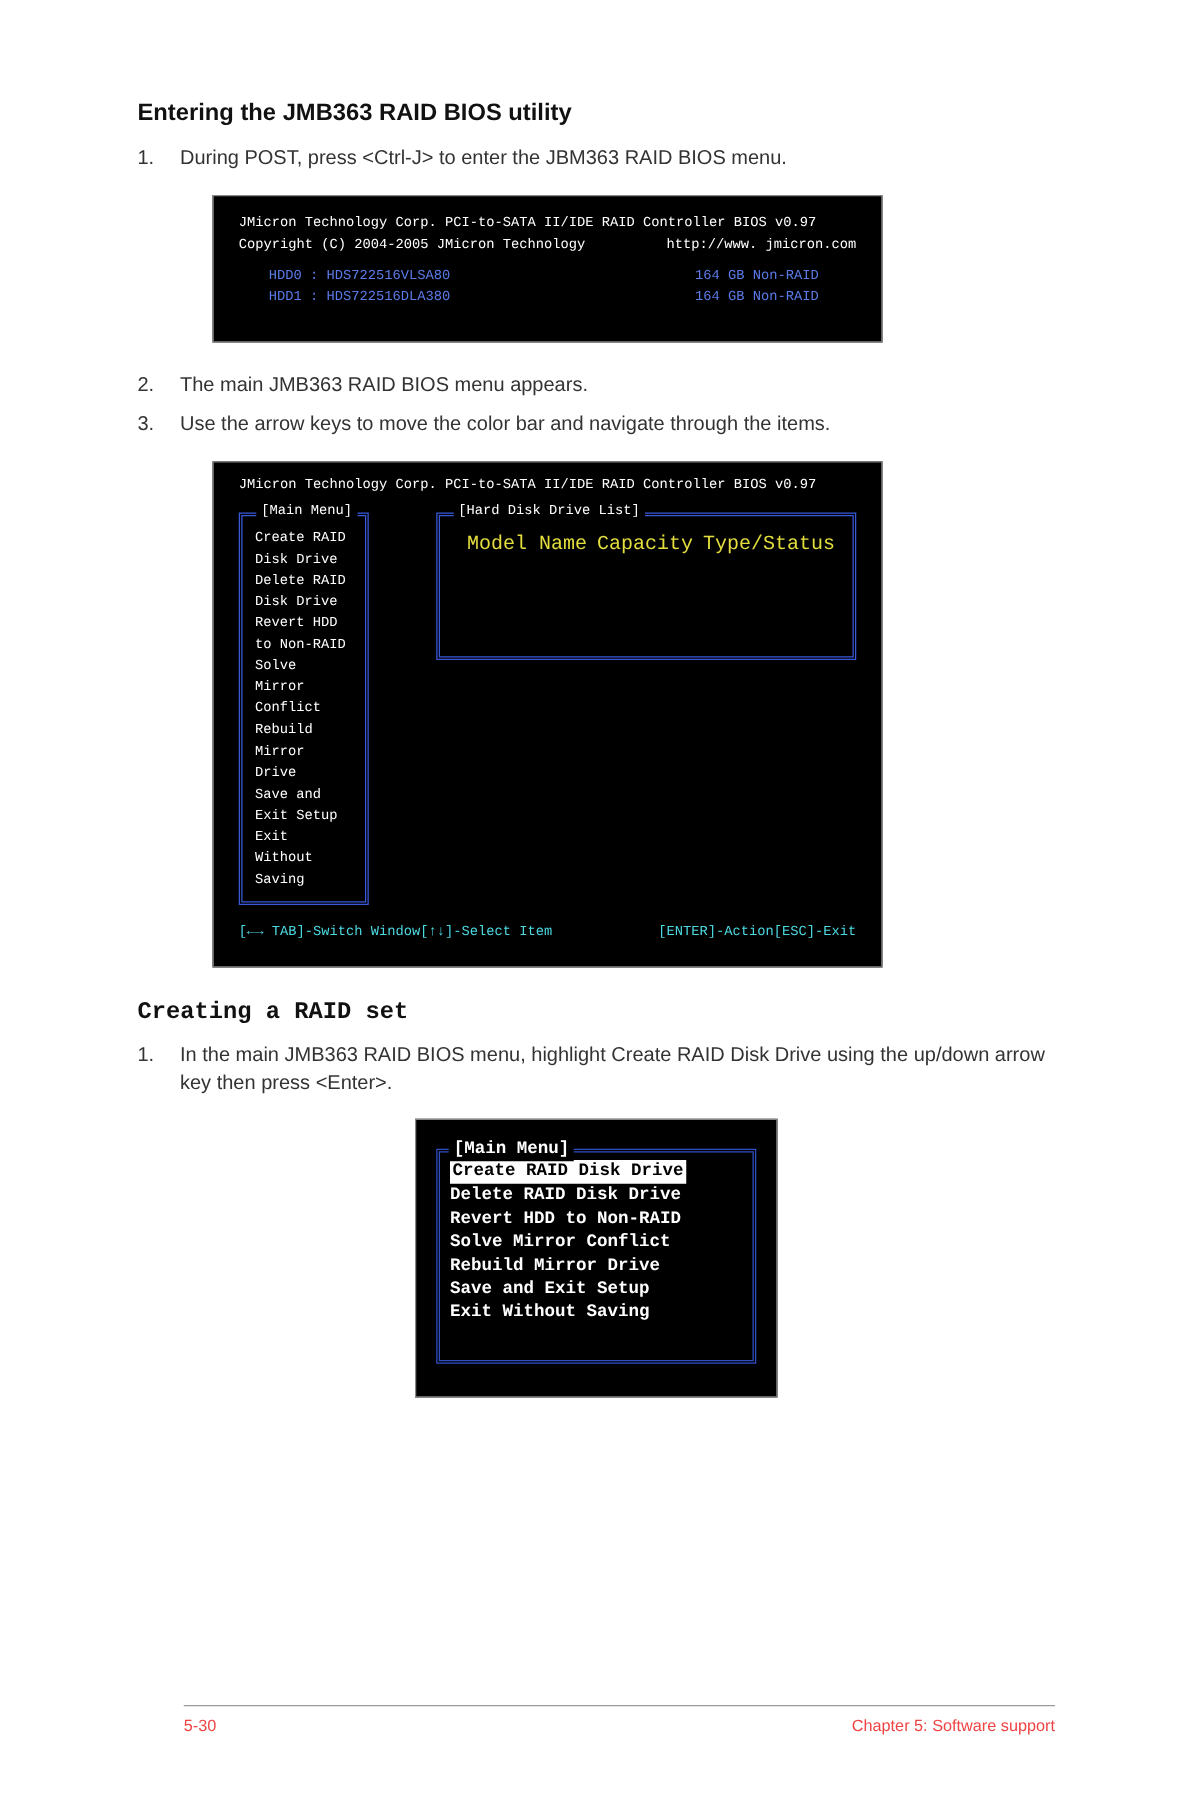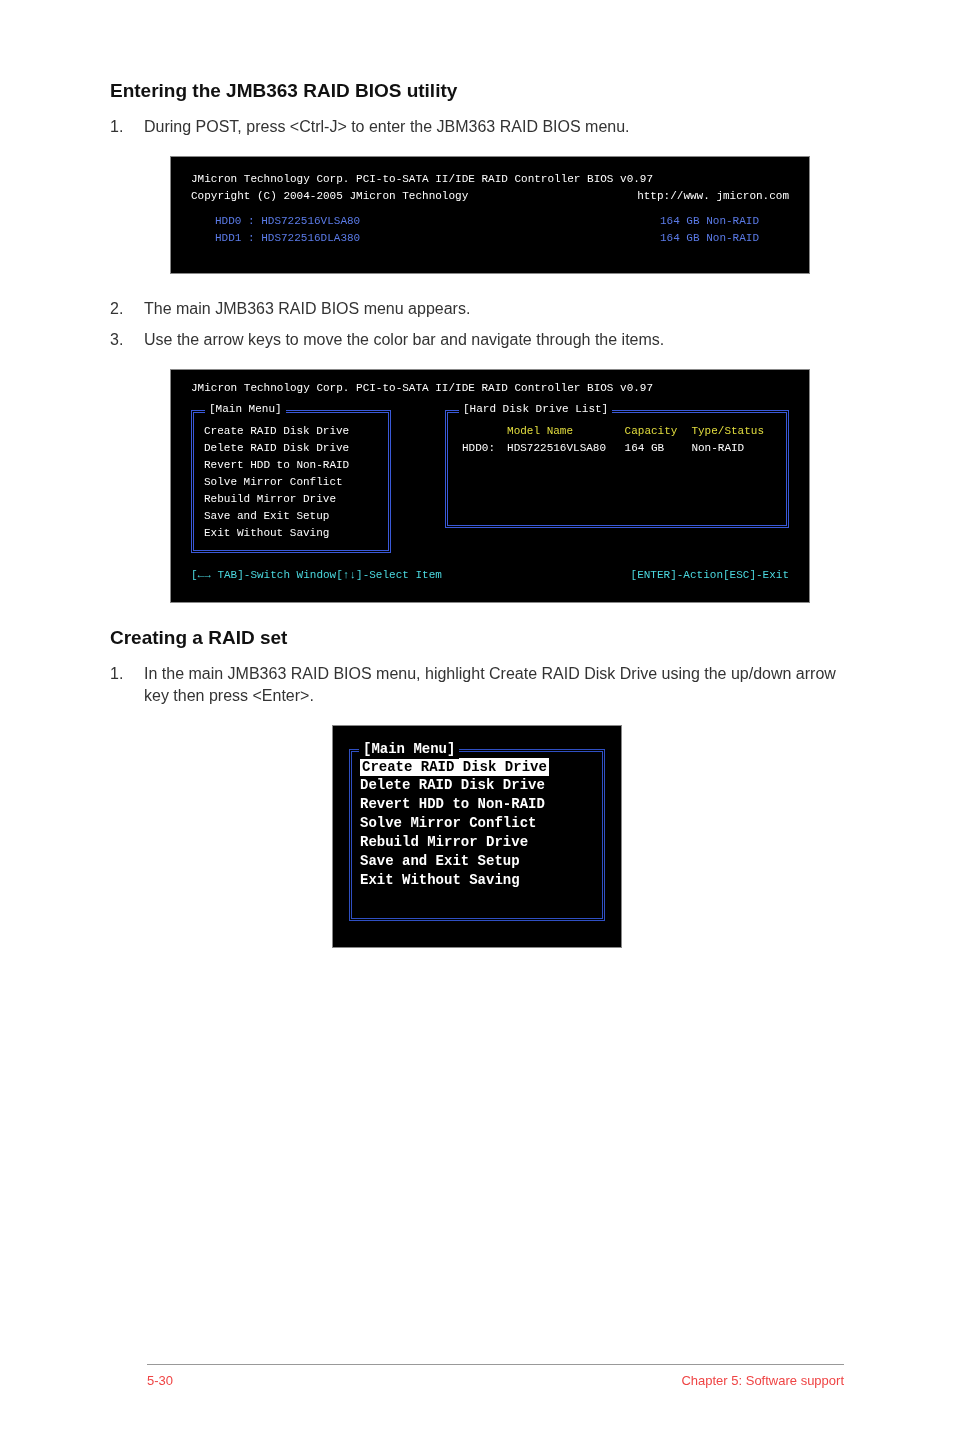--- a/index.html
+++ b/index.html
@@ -26,21 +26,21 @@
   }
   .numrow .num { width: 34px; flex: 0 0 34px; }
   .numrow .txt { flex: 1; }
   .biosbox {
     background: #000;
     color: #fff;
     font-family: "Courier New", monospace;
     margin: 18px 0 24px 60px;
     border: 1px solid #888;
     padding: 14px 20px 18px 20px;
-    width: 640px;
+    width: 536px;
     position: relative;
     font-size: 11px;
     line-height: 1.55;
   }
   .bw { color: #fff; }
   .bblue { color: #5b7be8; }
   .byellow { color: #e3de3e; }
   .bcyan { color: #4bd9e0; }
   .flexline { display: flex; justify-content: space-between; }
   .panel { position: relative; }
@@ -56,21 +56,21 @@
   }
   .panel .pbox {
     border: 3px double #3a59d8;
     margin-top: -8px;
     padding: 10px 10px 8px 10px;
     min-height: 40px;
   }
   .twocol { display: flex; gap: 10px; }
   .twocol .left { width: 200px; }
   .twocol .right { flex: 1; padding-left: 44px; }
-  .disktable { width: 100%; border-collapse: collapse; font-size: 11px; }
+  .disktable { width: 100%; border-collapse: collapse; font-size: 16px; }
   .disktable td { padding: 0 4px; white-space: nowrap; }
   .footerbar { margin-top: 14px; font-size: 11px; display: flex; }
   .footerbar span { }
   .biosbox2 {
     background: #000;
     color: #fff;
     font-family: "Courier New", monospace;
     margin: 18px auto 0 auto;
     padding: 14px 16px 26px 16px;
     width: 290px;
@@ -170,40 +170,34 @@
       <span class="plabel bw">[Hard Disk Drive List]</span>
       <div class="pbox" style="min-height:118px;">
         <table class="disktable">
           <tbody>
               <tr>
             <td></td>
             <td class="byellow">Model Name</td>
             <td class="byellow">Capacity</td>
             <td class="byellow">Type/Status</td>
           </tr>
-          <tr>
-            <td class="bw">HDD0:</td>
-            <td class="bw">HDS722516VLSA80</td>
-            <td class="bw">164 GB</td>
-            <td class="bw">Non-RAID</td>
-          </tr>
         </tbody>
           </table>
       </div>
     </div>
   </div>
   <div class="footerbar">
     <span class="bcyan">[←→ TAB]-Switch Window</span>
     <span class="bcyan">[↑↓]-Select Item</span>
     <span class="bcyan" style="margin-left:auto;">[ENTER]-Action</span>
     <span class="bcyan">[ESC]-Exit</span>
   </div>
 </div>
 
-<h2 class="section" style="margin-top:18px;">Creating a RAID set</h2>
+<h2 class="section" style="margin-top:18px;font-family:Liberation Mono, monospace;">Creating a RAID set</h2>
 <div class="numrow">
   <div class="num">1.</div>
   <div class="txt">In the main JMB363 RAID BIOS menu, highlight Create RAID Disk Drive using the up/down arrow key then press &lt;Enter&gt;.</div>
 </div>
 
 <div class="biosbox2">
   <span class="plabel2">[Main Menu]</span>
   <div class="pbox2">
     <div><span class="sel">Create RAID Disk Drive</span></div>
     <div class="mitem">Delete RAID Disk Drive</div>

